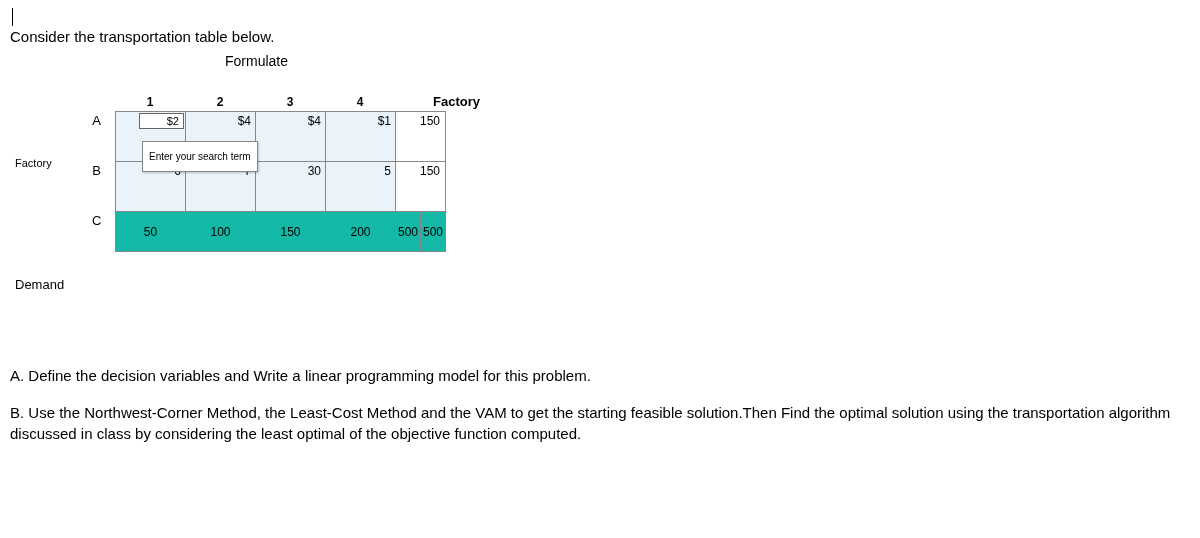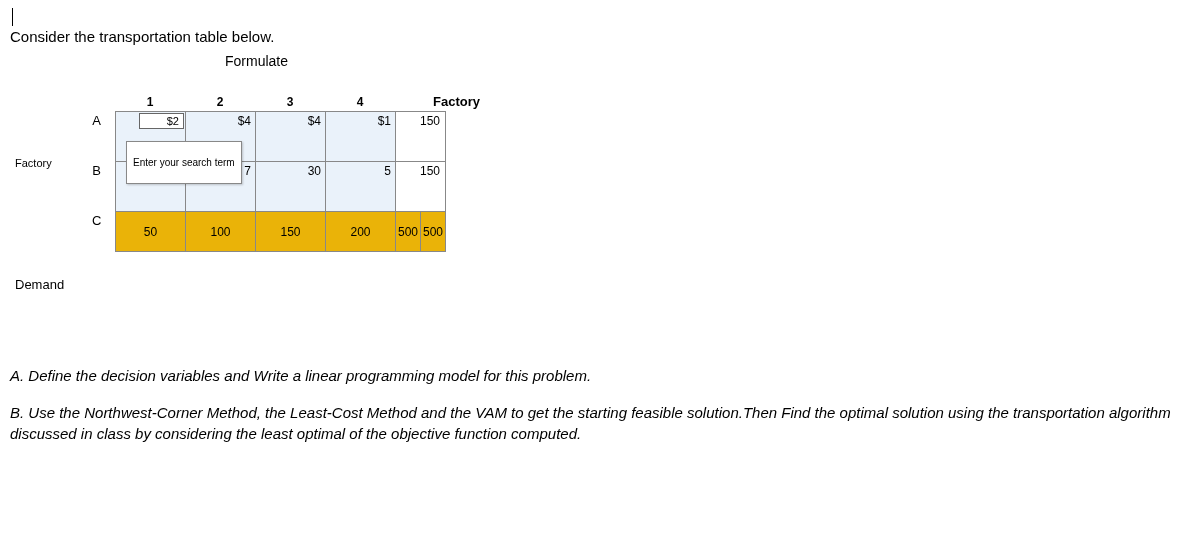--- a/index.html
+++ b/index.html
@@ -86,21 +86,21 @@
       font-size: 12px;
     }
     .supply-cell {
       width: 50px;
       text-align: left;
       padding-top: 2px;
       padding-left: 4px;
       vertical-align: top;
     }
     .demand-row td {
-      background: #eab308;
+      background: #14b8a6;
       text-align: center;
       vertical-align: middle;
       height: 40px;
     }
     .demand-row .split-cell {
       width: 50px;
       padding: 0;
     }
     .split-inner {
       display: flex;
@@ -117,30 +117,30 @@
       position: absolute;
       border: 1px solid #666;
       background: #fff;
       font-size: 11px;
       padding: 1px 4px;
       text-align: right;
     }
     .box-a1 { top: 1px; right: 1px; width: 45px; }
     .search-tip {
       position: absolute;
-      left: 116px;
+      left: 132px;
       top: 96px;
       background: #fff;
       border: 1px solid #888;
       font-size: 10px;
-      padding: 15px 6px;
+      padding: 9px 6px;
       box-shadow: 1px 1px 2px rgba(0,0,0,0.2);
       z-index: 5;
     }
-    .questions p { margin-bottom: 16px; line-height: 1.4; font-style: italic; }
+    .questions p { margin-bottom: 16px; line-height: 1.4; }
     .supply-header {
       position: absolute;
       top: 49px;
       left: 423px;
       font-size: 13px;
       font-weight: bold;
     }
   </style>
 </head>
 <body>

